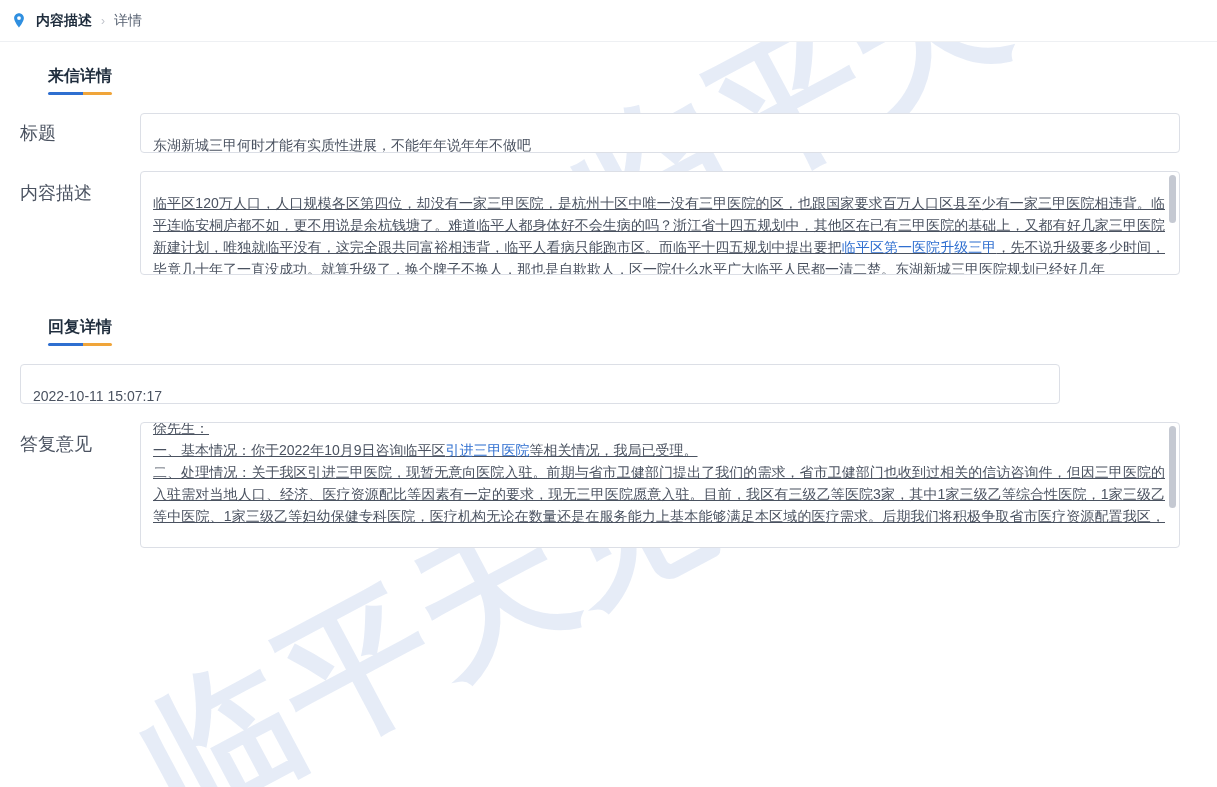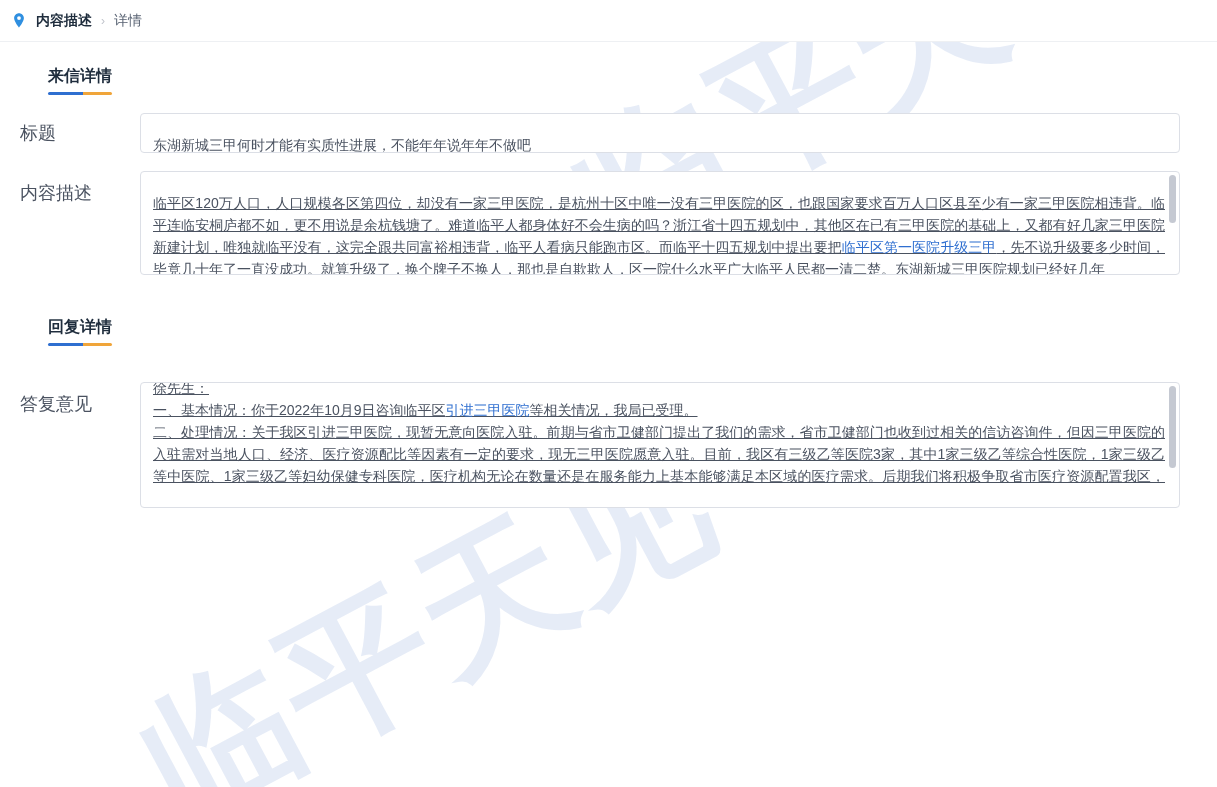--- a/index.html
+++ b/index.html
@@ -252,20 +252,23 @@
 
 
     
     <div class="section-head sec2">
       <span>回复详情</span>
       <span class="underline"></span>
     </div>
 
 
     <div class="form-row">
+      <div class="field">
+        <div class="input-box">2022-10-11 15:07:17</div>
+      </div>
     </div>
 
     <div class="form-row">
       <div class="form-label tall">答复意见</div>
       <div class="field">
         <div class="textarea-box ta-reply">
           <div class="ta-content">徐先生：
 一、基本情况：你于2022年10月9日咨询临平区<span class="hl">引进三甲医院</span>等相关情况，我局已受理。
 二、处理情况：关于我区引进三甲医院，现暂无意向医院入驻。前期与省市卫健部门提出了我们的需求，省市卫健部门也收到过相关的信访咨询件，但因三甲医院的入驻需对当地人口、经济、医疗资源配比等因素有一定的要求，现无三甲医院愿意入驻。目前，我区有三级乙等医院3家，其中1家三级乙等综合性医院，1家三级乙等中医院、1家三级乙等妇幼保健专科医院，医疗机构无论在数量还是在服务能力上基本能够满足本区域的医疗需求。后期我们将积极争取省市医疗资源配置我区，感谢你对临平区卫生健康事业的关心。</div>
           <div class="scroll-track">

